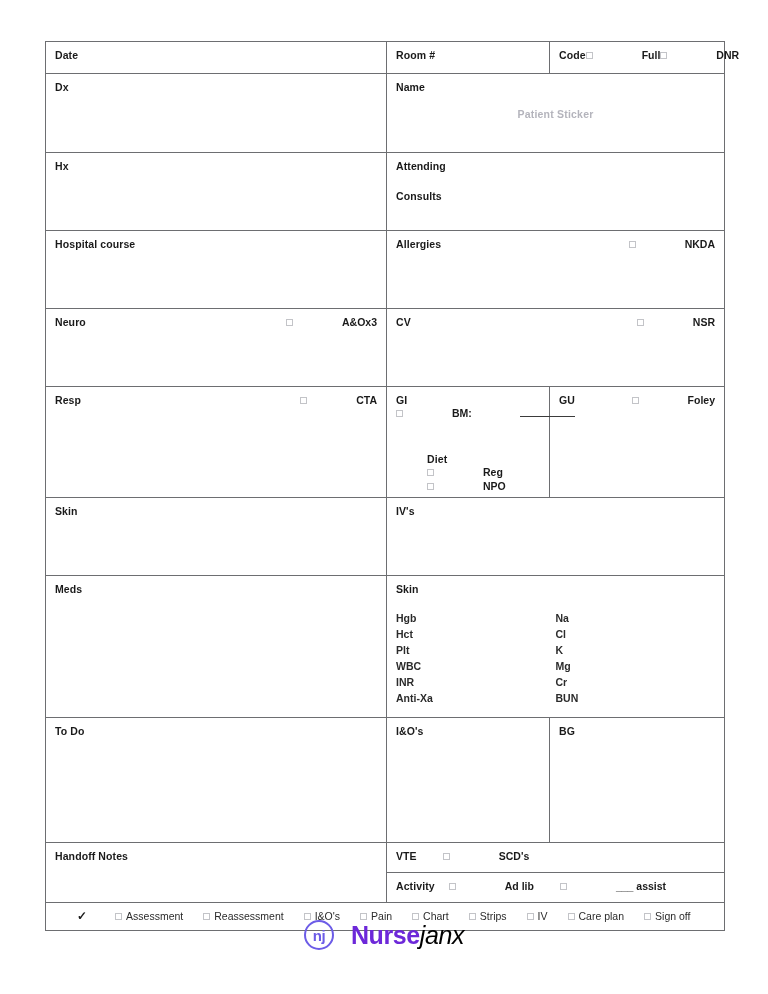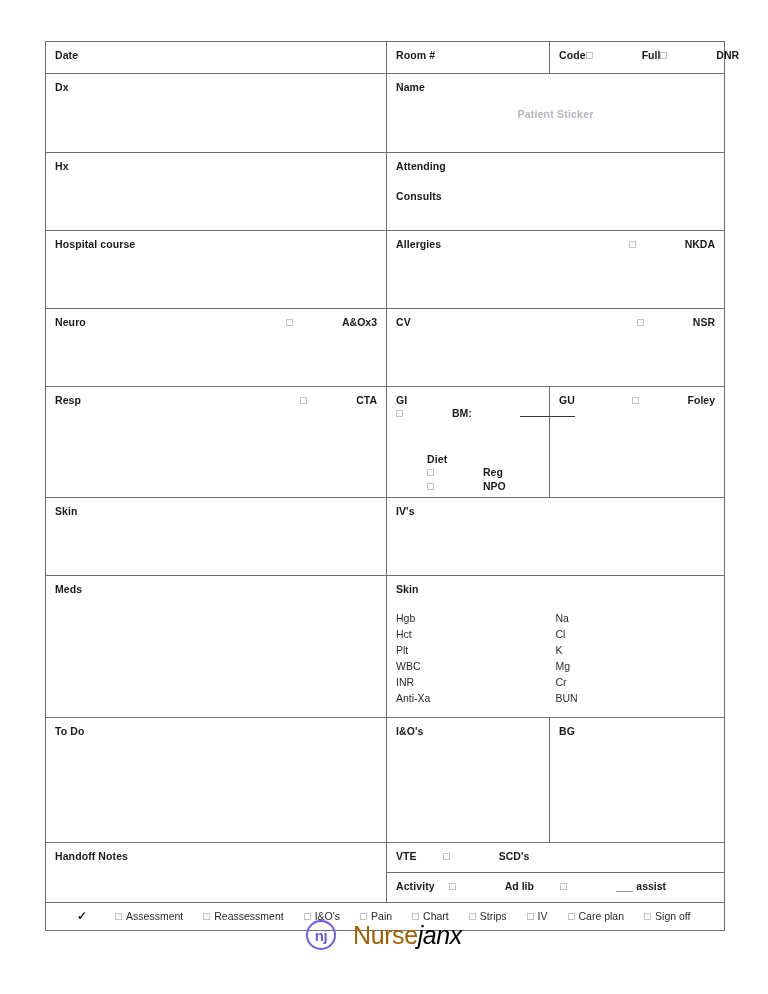--- a/index.html
+++ b/index.html
@@ -97,21 +97,21 @@
   
   .labs-grid {
     display: flex;
     margin-top: 15px;
   }
   .labs-col {
     width: 50%;
   }
   .labs-col div {
     font-size: 10.5px;
-    font-weight: normal;
+    font-weight: bold;
     line-height: 1.52;
     color: #2b2b2b;
   }
 
   
   .gi-top { }
   .gi-bottom { margin-top: 33px; padding-left: 31px; }
 
   .inline-gap { display: inline-block; width: 26px; }
   .inline-gap-sm { display: inline-block; width: 14px; }
@@ -169,22 +169,22 @@
     font-size: 15px;
     letter-spacing: -0.5px;
     box-sizing: border-box;
   }
   .logo-word {
     font-size: 25px;
     letter-spacing: -0.4px;
     line-height: 1;
   }
   .logo-nurse {
-    font-weight: normal;
-    color: #a16207;
+    font-weight: bold;
+    color: #6d28d9;
   }
   .logo-janx {
     font-style: italic;
     color: #000000;
     font-weight: normal;
   }
 </style>
 </head>
 <body>
 

